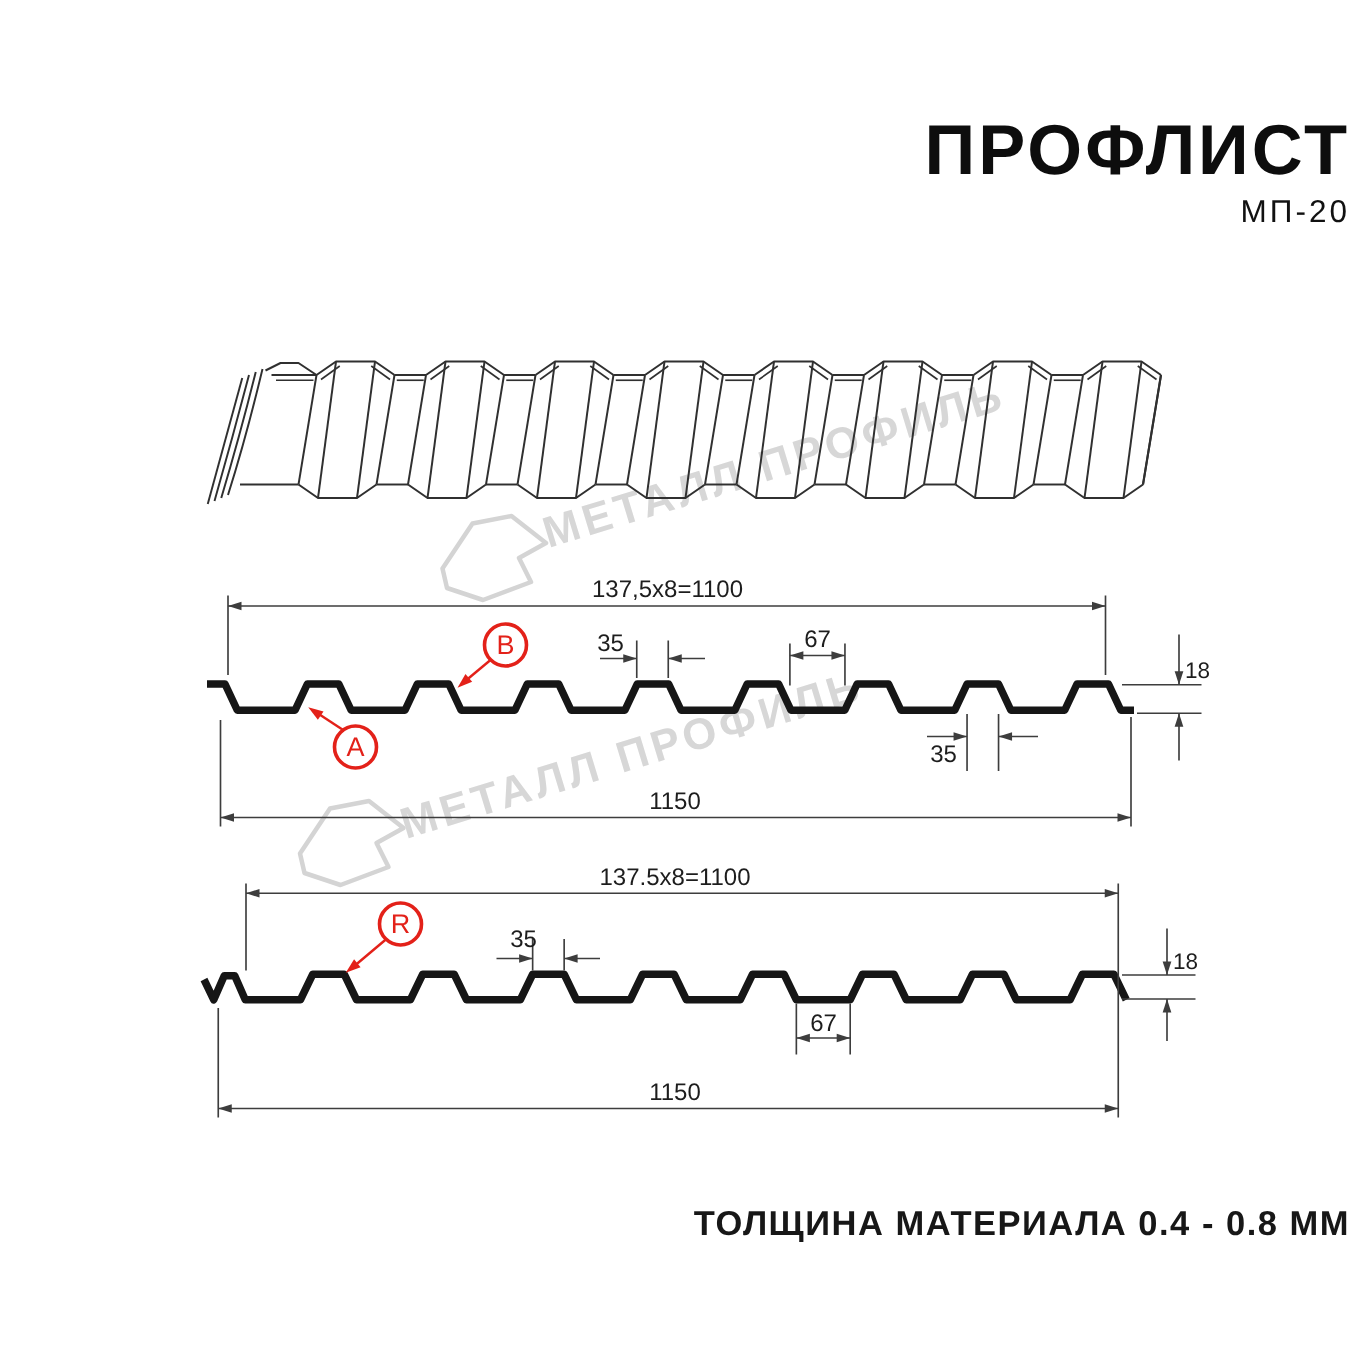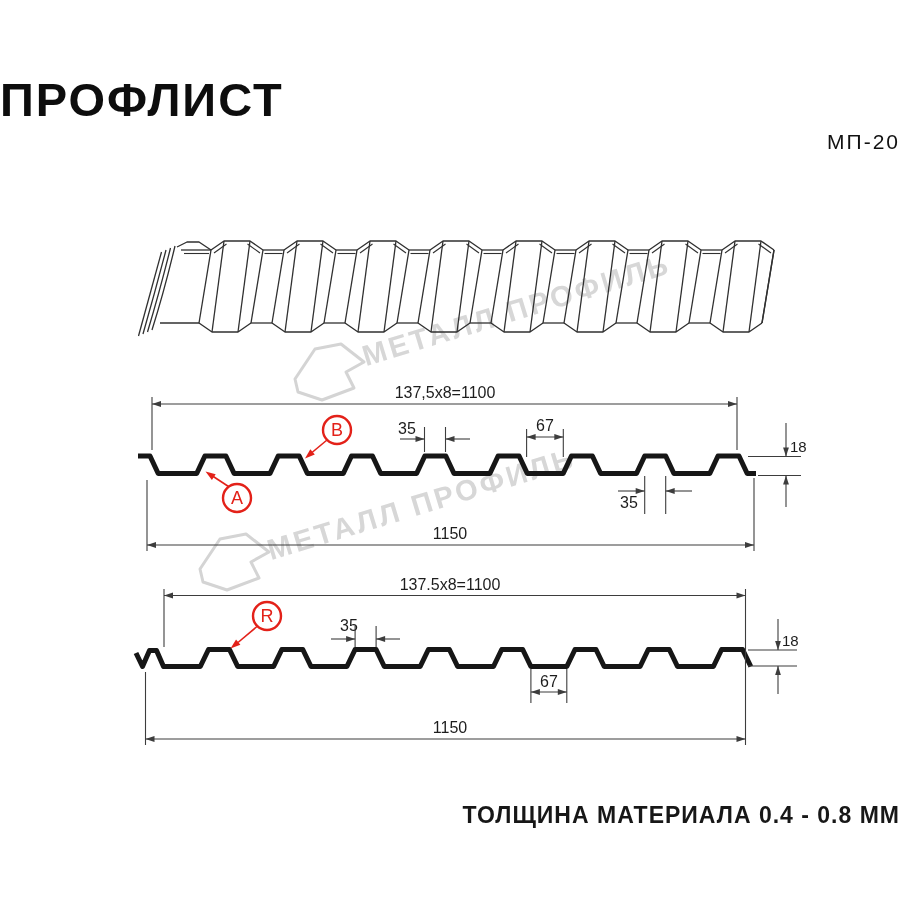--- a/index.html
+++ b/index.html
@@ -1,18 +1,18 @@
 <!DOCTYPE html>
 <html><head>
 <meta charset="utf-8">
 <style>
   html,body{margin:0;padding:0;background:#fff;}
   #stage{position:relative;width:900px;height:900px;background:#ffffff;overflow:hidden;
          font-family:"Liberation Sans", sans-serif;color:#1a1a1a;}
-  .title{position:absolute;left:0;top:72px;width:900px;text-align:left;
+  .title{position:absolute;left:0;top:72px;width:900px;text-align:right;
          font-size:47px;font-weight:800;letter-spacing:2px;color:#0d0d0d;}
   .subtitle{position:absolute;left:0;top:130px;width:900px;text-align:right;
          font-size:21px;font-weight:500;letter-spacing:2px;color:#111;}
   .footer{position:absolute;left:0;top:802px;width:900px;text-align:right;
          font-size:23px;font-weight:600;letter-spacing:1px;color:#171717;}
   .wm-text{position:absolute;font-size:29px;font-weight:700;letter-spacing:3px;
          color:#d7d7d7;white-space:nowrap;transform:rotate(-17deg);transform-origin:left bottom;}
   svg{position:absolute;left:0;top:0;overflow:visible;}
   .wm-logo{position:absolute;}
   text{font-family:"Liberation Sans", sans-serif;}

